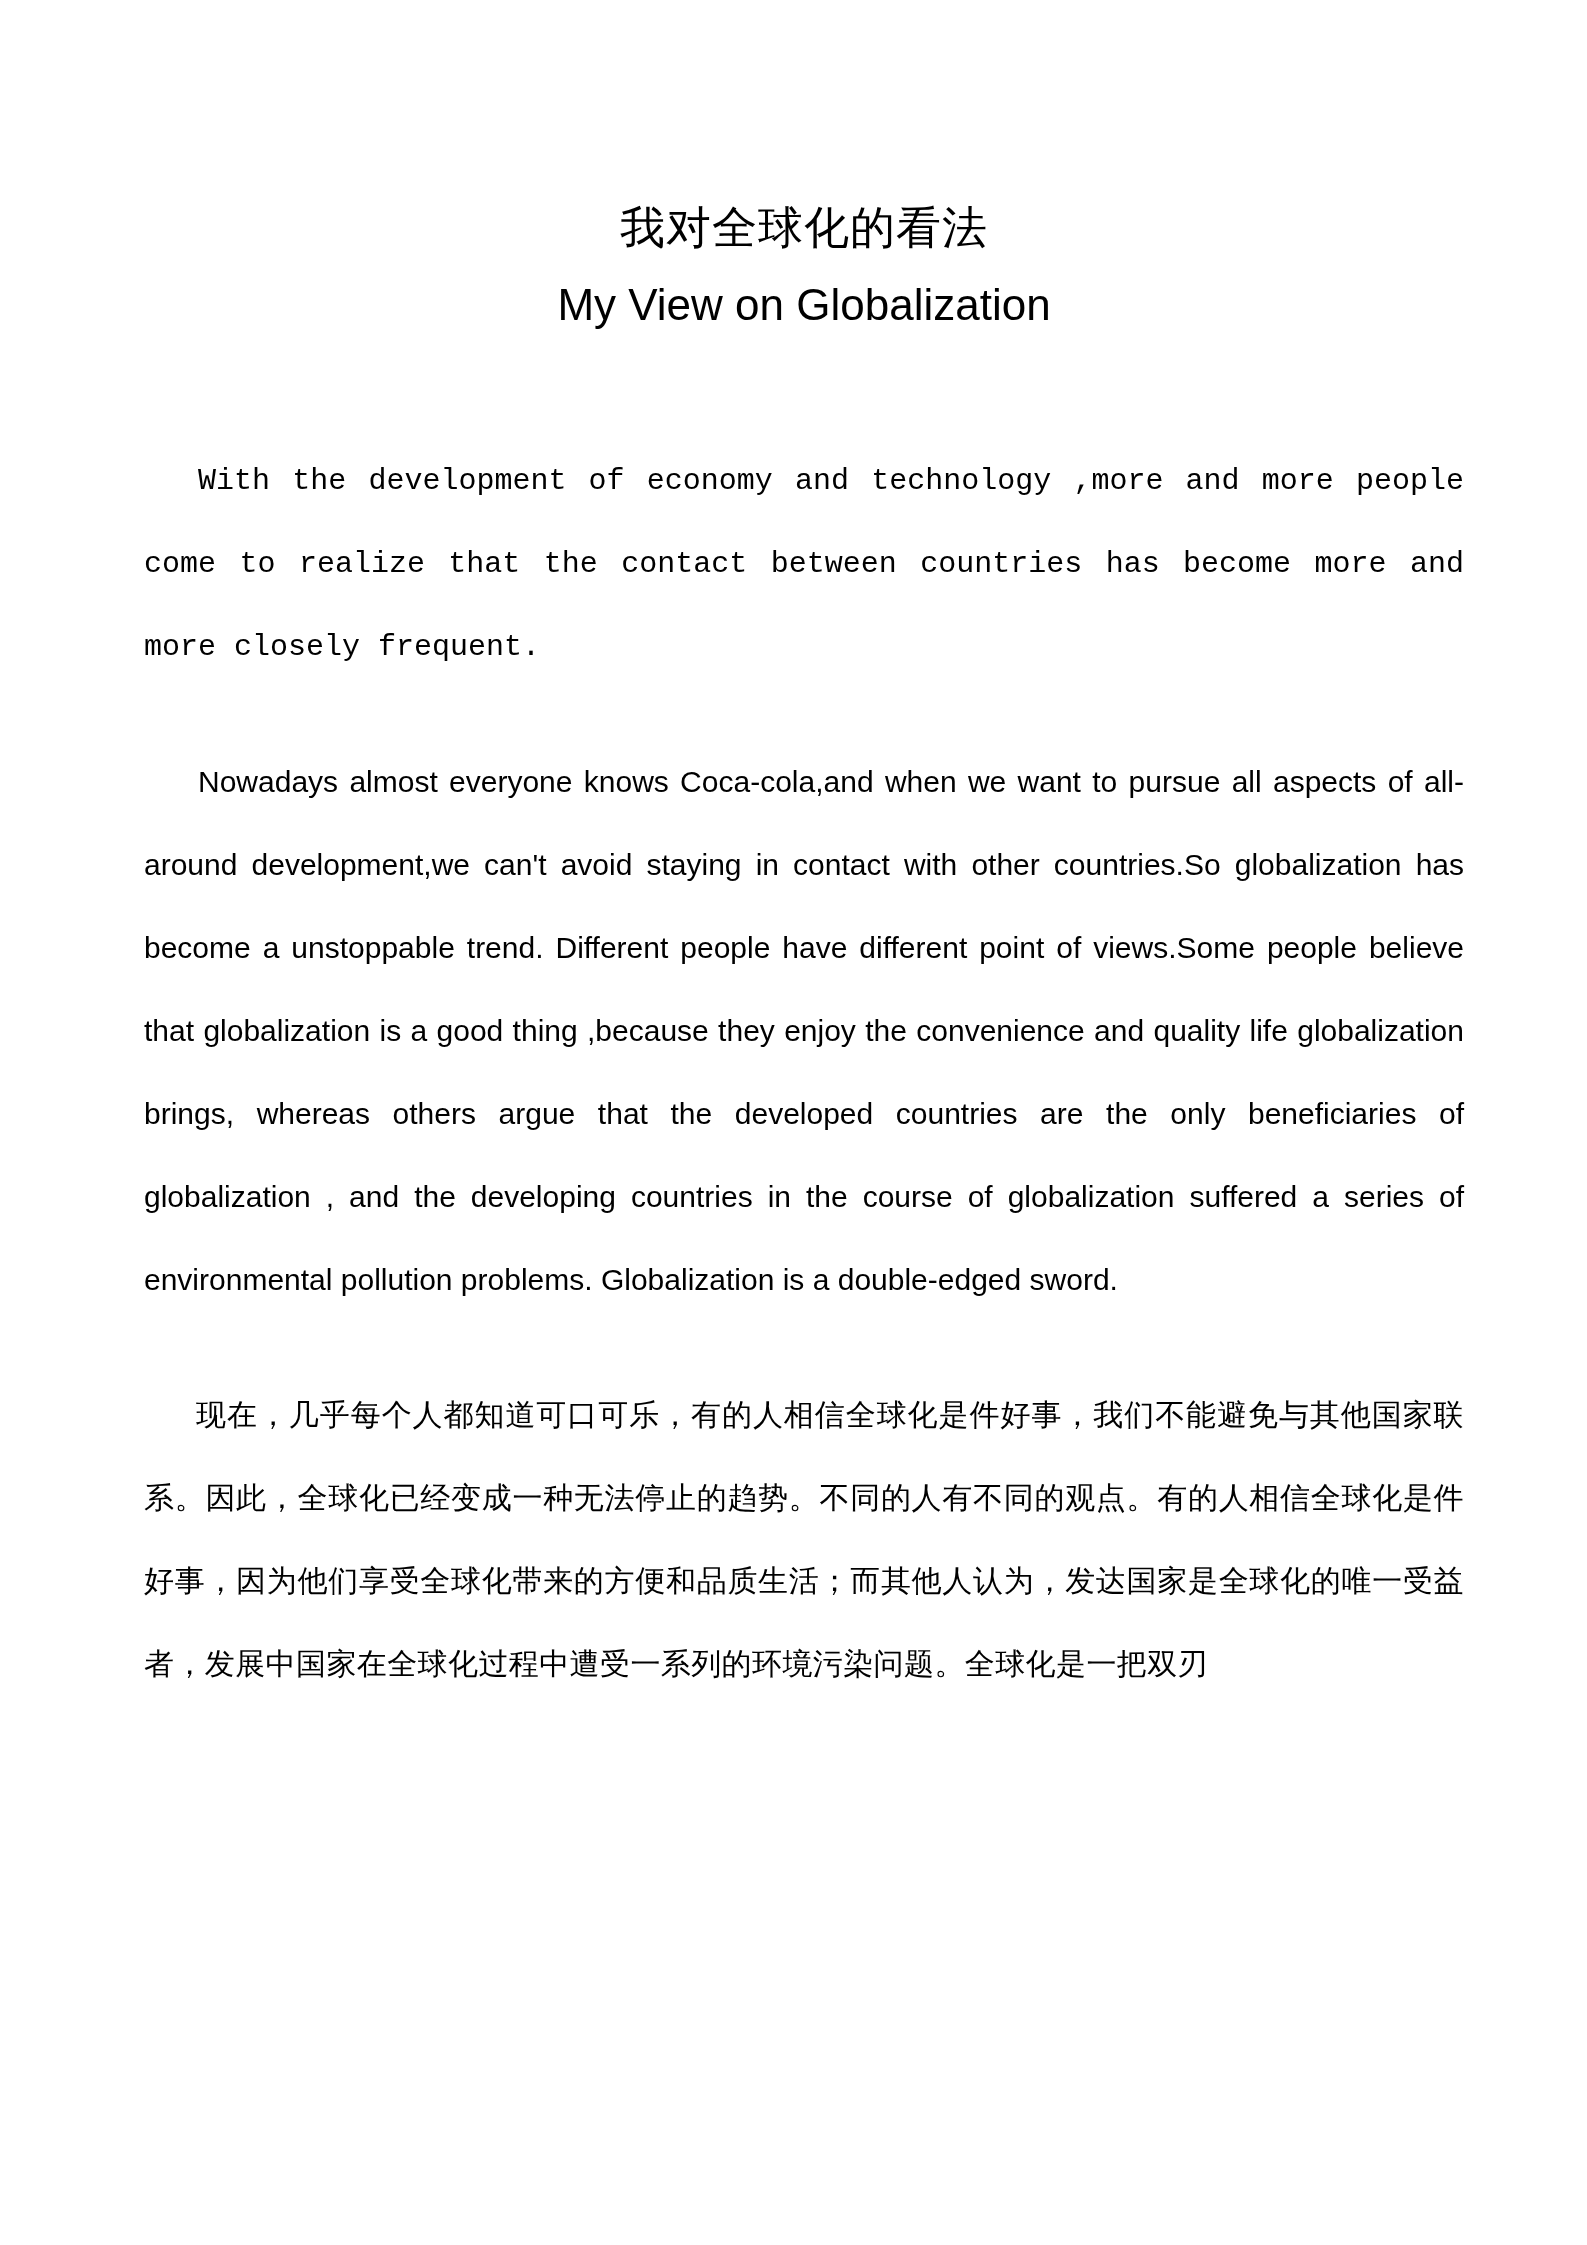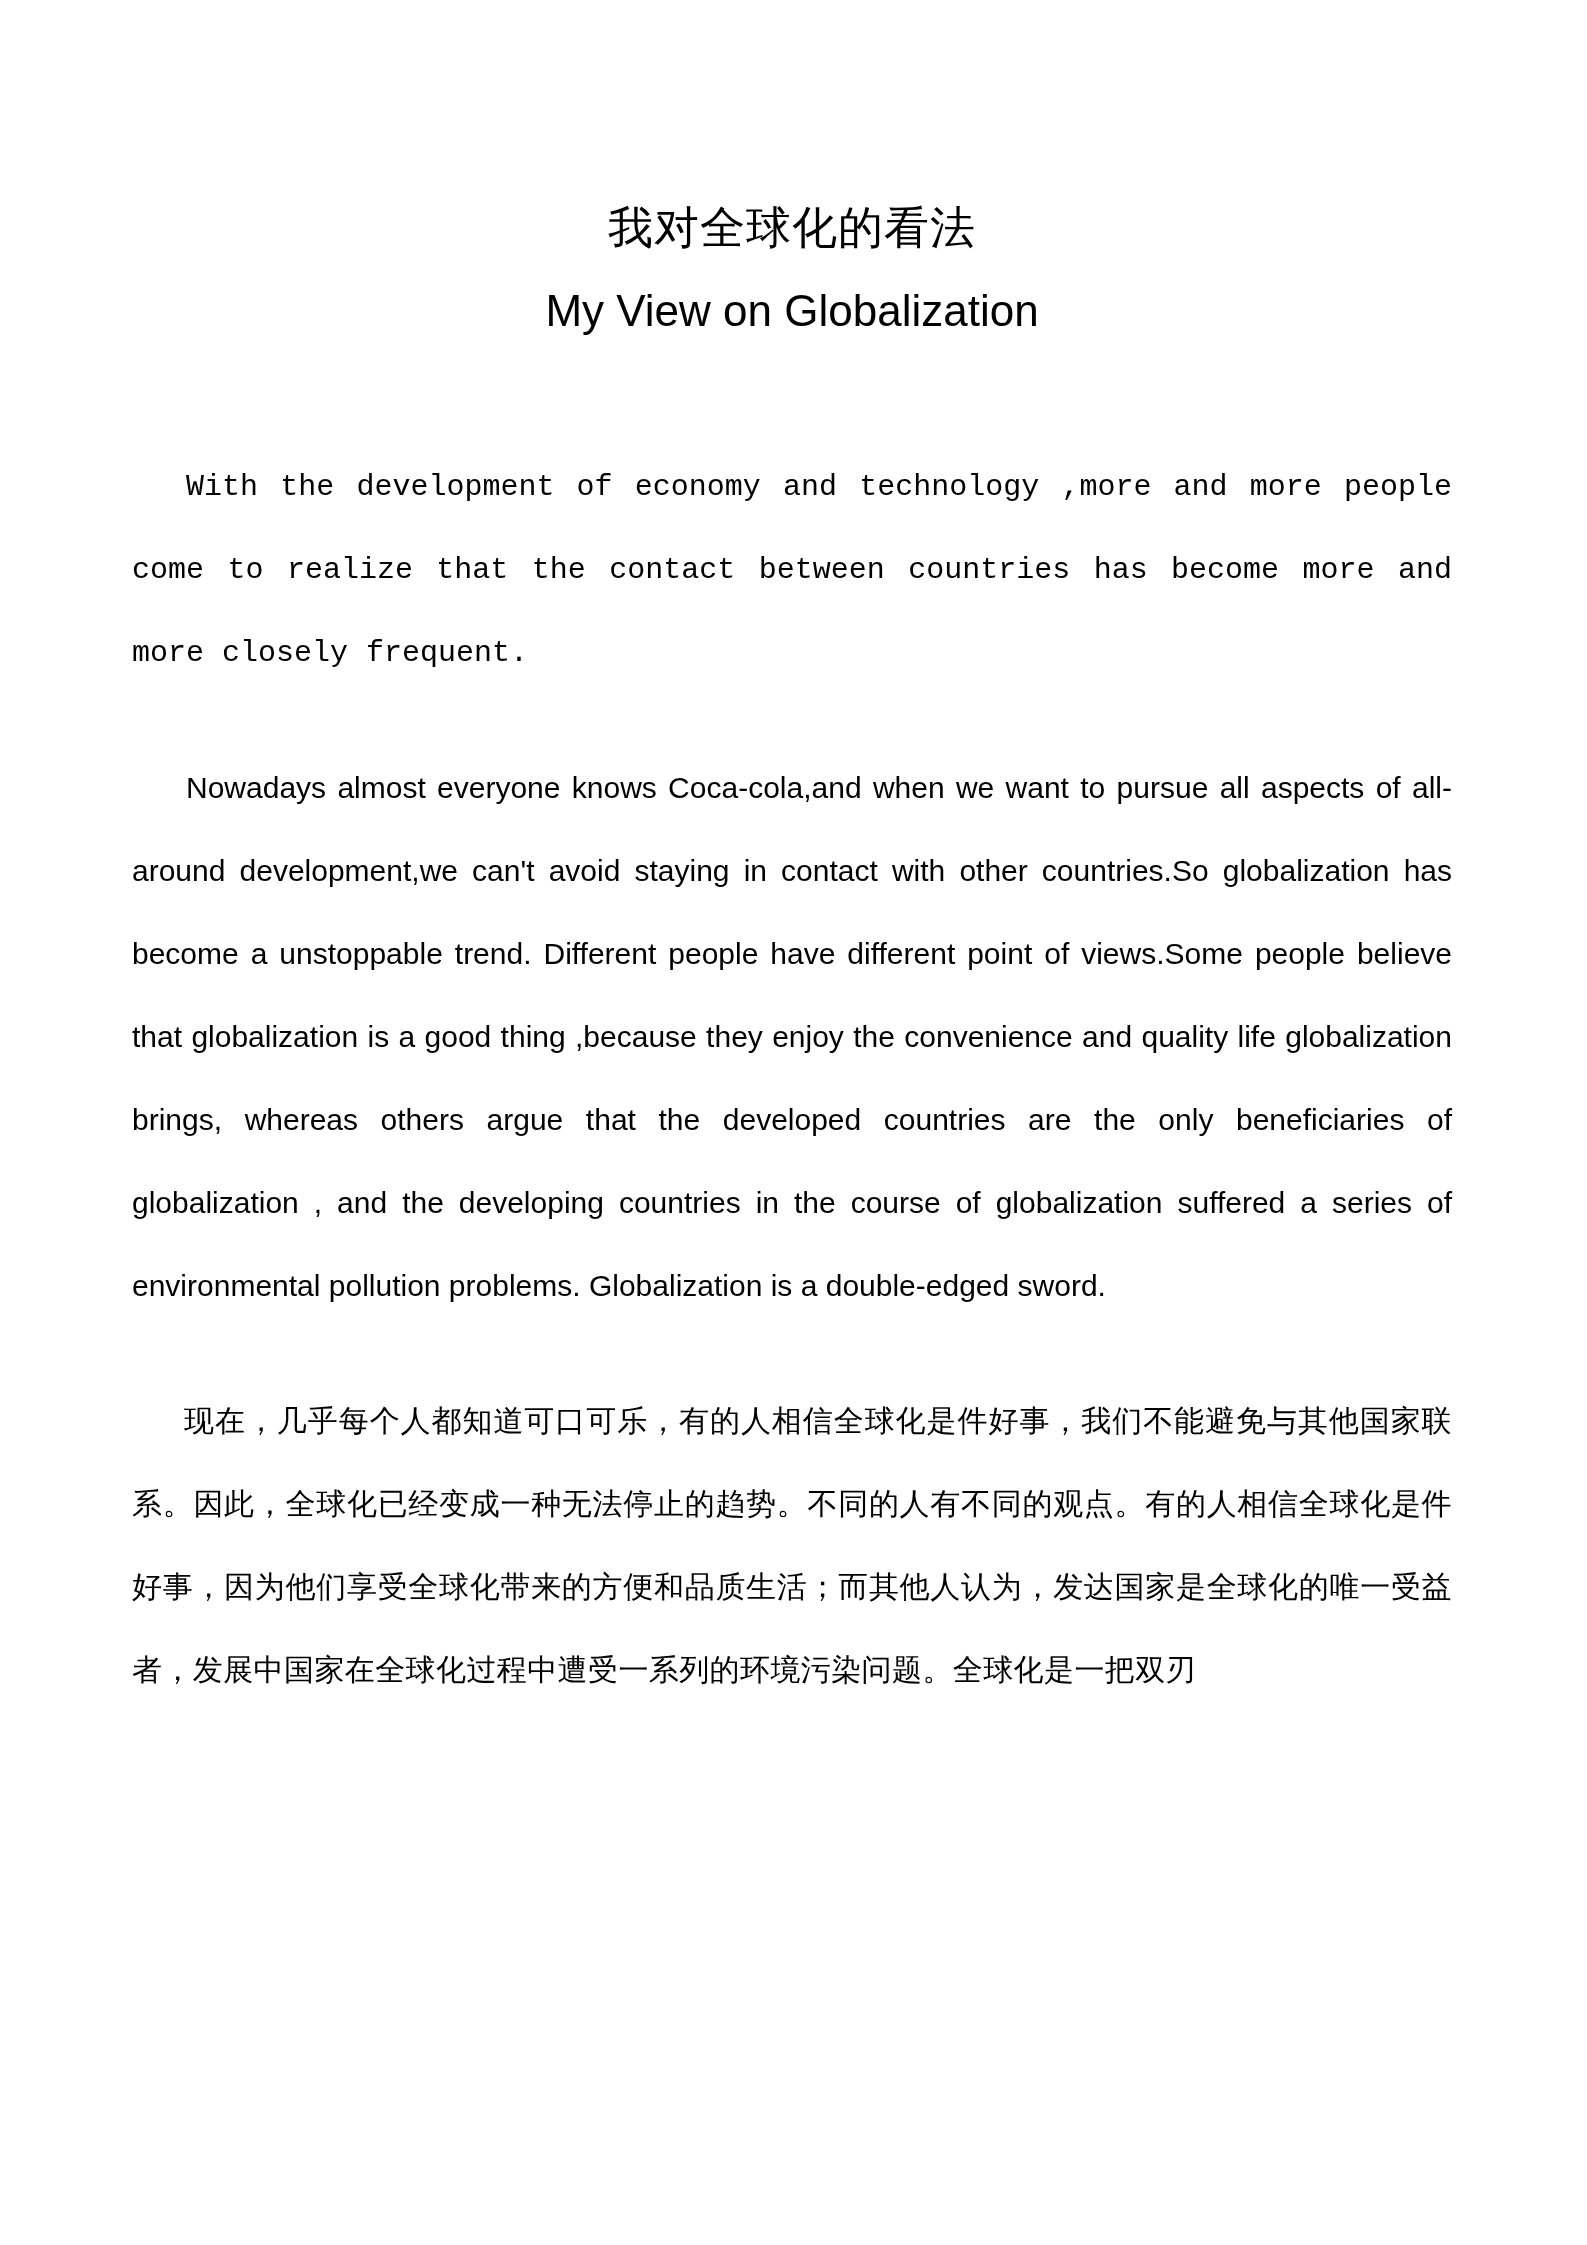--- a/index.html
+++ b/index.html
@@ -15,42 +15,42 @@
     position: relative;
     width: 1587px;
     height: 2245px;
     background: #ffffff;
     margin: 0 auto;
     overflow: hidden;
     box-sizing: border-box;
   }
   .content {
     position: absolute;
-    left: 132px;
+    left: 144px;
     top: 0;
     width: 1320px;
     height: 2245px;
   }
   .title-block {
     margin-top: 196px;
     text-align: center;
   }
   .title-cn {
     font-size: 45px;
     line-height: 64px;
     letter-spacing: 1px;
     color: #000;
     font-weight: 400;
   }
   .title-en {
     font-size: 44px;
     line-height: 62px;
     color: #000;
     font-weight: 400;
-    margin-top: 20px;
+    margin-top: 14px;
   }
   .para {
     font-size: 30px;
     line-height: 83px;
     color: #000;
     text-align: justify;
     text-justify: inter-word;
     text-align-last: left;
     word-spacing: 0px;
   }

